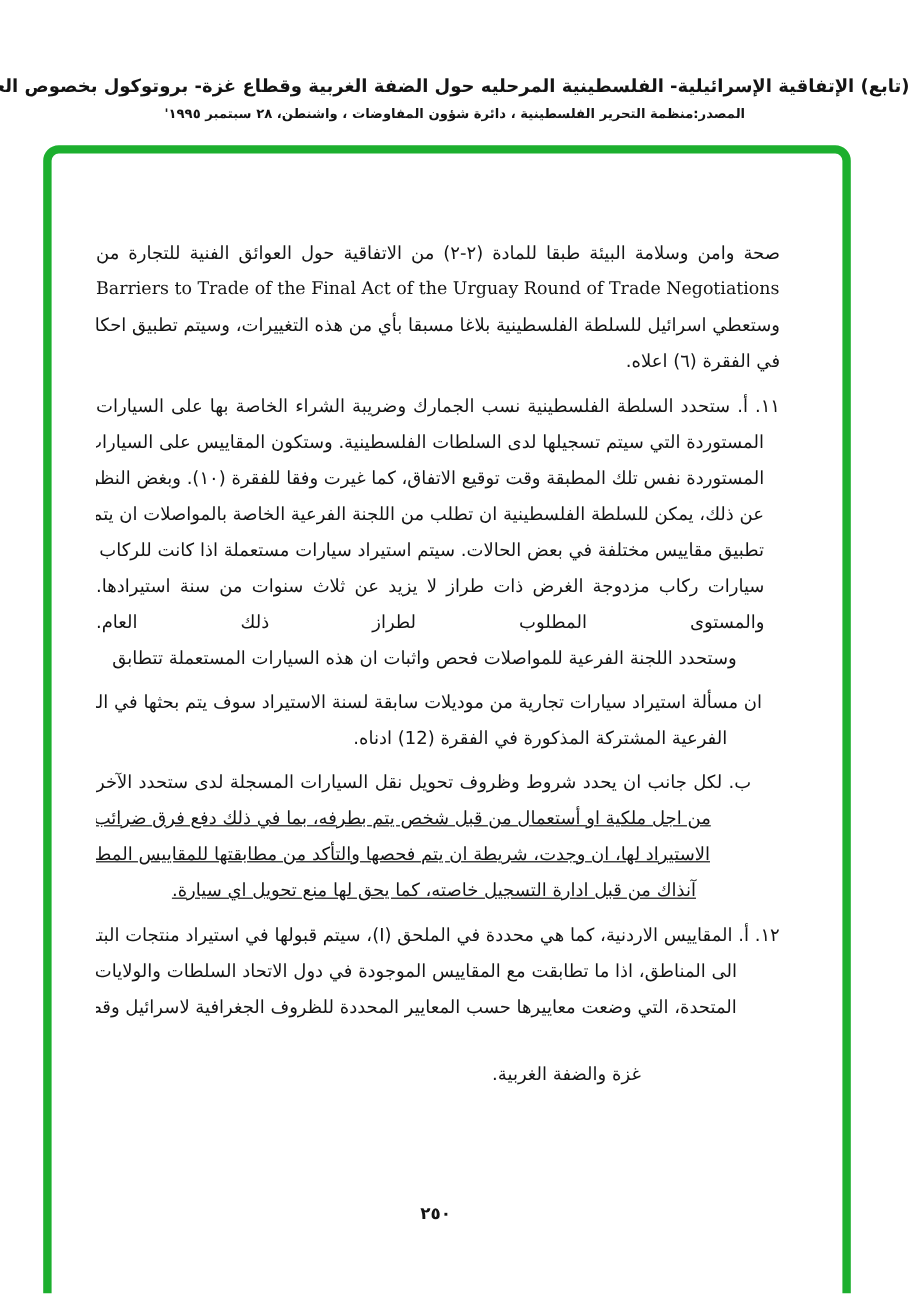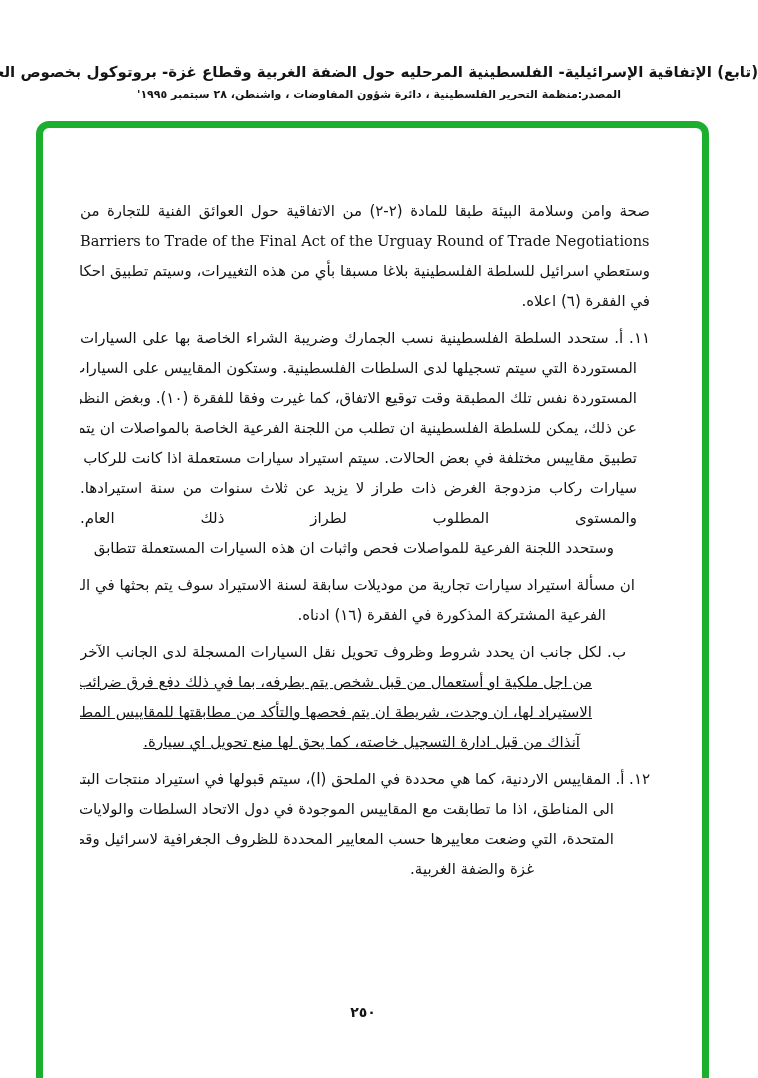--- a/index.html
+++ b/index.html
@@ -79,21 +79,21 @@
   .sub .line:last-child,
   .lettered .line:last-child {
     text-align: right;
     text-align-last: right;
   }
 
   
   .numbered .line:not(:first-child) { padding-right: 13px; }
   .numbered .line:last-child        { padding-right: 36px; }
   .numbered-deep .line:not(:first-child) { padding-right: 36px; }
-  .numbered-deep .line:last-child        { padding-right: 116px; }
+  .numbered-deep .line:last-child        { padding-right: 116px; margin-top: 26px; }
   .sub .line                  { padding-right: 15px; }
   .sub .line:last-child       { padding-right: 44px; }
   .lettered .line:first-child       { padding-right: 24px; }
   .lettered .line:not(:first-child) { padding-right: 58px; text-decoration: underline; }
   .lettered .line:last-child        { padding-right: 70px; }
 
   
   .latin .line {
     direction: ltr;
     text-align: center;
@@ -142,24 +142,24 @@
           <div class="line">المستوردة التي سيتم تسجيلها لدى السلطات الفلسطينية. وستكون المقاييس على السيارات</div>
           <div class="line">المستوردة نفس تلك المطبقة وقت توقيع الاتفاق، كما غيرت وفقا للفقرة (١٠). وبغض النظر</div>
           <div class="line">عن ذلك، يمكن للسلطة الفلسطينية ان تطلب من اللجنة الفرعية الخاصة بالمواصلات ان يتم</div>
           <div class="line">تطبيق مقاييس مختلفة في بعض الحالات. سيتم استيراد سيارات مستعملة اذا كانت للركاب او</div>
           <div class="line">سيارات ركاب مزدوجة الغرض ذات طراز لا يزيد عن ثلاث سنوات من سنة استيرادها.</div>
           <div class="line">والمستوى المطلوب لطراز ذلك العام.</div>
           <div class="line">وستحدد اللجنة الفرعية للمواصلات فحص واثبات ان هذه السيارات المستعملة تتطابق</div>
         </div>
         <div class="block sub">
           <div class="line">ان مسألة استيراد سيارات تجارية من موديلات سابقة لسنة الاستيراد سوف يتم بحثها في اللجنة</div>
-          <div class="line">الفرعية المشتركة المذكورة في الفقرة (١٦) ادناه.</div>
+          <div class="line">الفرعية المشتركة المذكورة في الفقرة (12) ادناه.</div>
         </div>
         <div class="block lettered">
-          <div class="line">ب. لكل جانب ان يحدد شروط وظروف تحويل نقل السيارات المسجلة لدى الجانب الآخر</div>
+          <div class="line">ب. لكل جانب ان يحدد شروط وظروف تحويل نقل السيارات المسجلة لدى ستحدد الآخر</div>
           <div class="line">من اجل ملكية او أستعمال من قبل شخص يتم بطرفه، بما في ذلك دفع فرق ضرائب</div>
           <div class="line">الاستيراد لها، ان وجدت، شريطة ان يتم فحصها والتأكد من مطابقتها للمقاييس المطلوبة</div>
           <div class="line">آنذاك من قبل ادارة التسجيل خاصته، كما يحق لها منع تحويل اي سيارة.</div>
         </div>
         <div class="block numbered-deep">
           <div class="line">١٢. أ. المقاييس الاردنية، كما هي محددة في الملحق (I)، سيتم قبولها في استيراد منتجات البترول</div>
           <div class="line">الى المناطق، اذا ما تطابقت مع المقاييس الموجودة في دول الاتحاد السلطات والولايات</div>
           <div class="line">المتحدة، التي وضعت معاييرها حسب المعايير المحددة للظروف الجغرافية لاسرائيل وقطاع</div>
           <div class="line">غزة والضفة الغربية.</div>
         </div>

